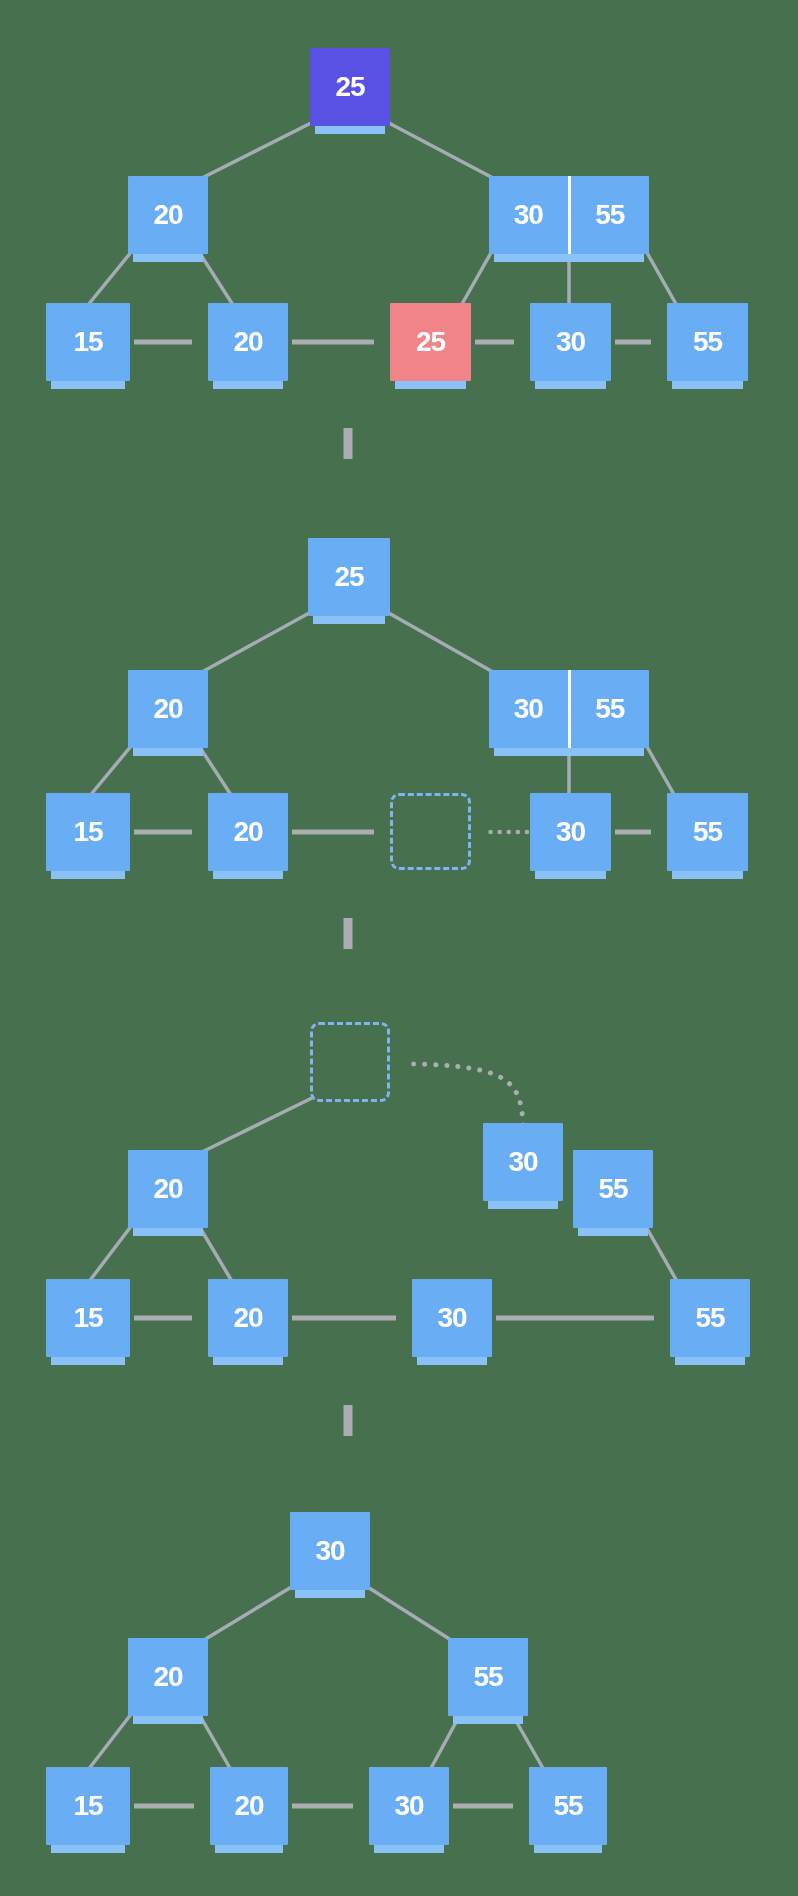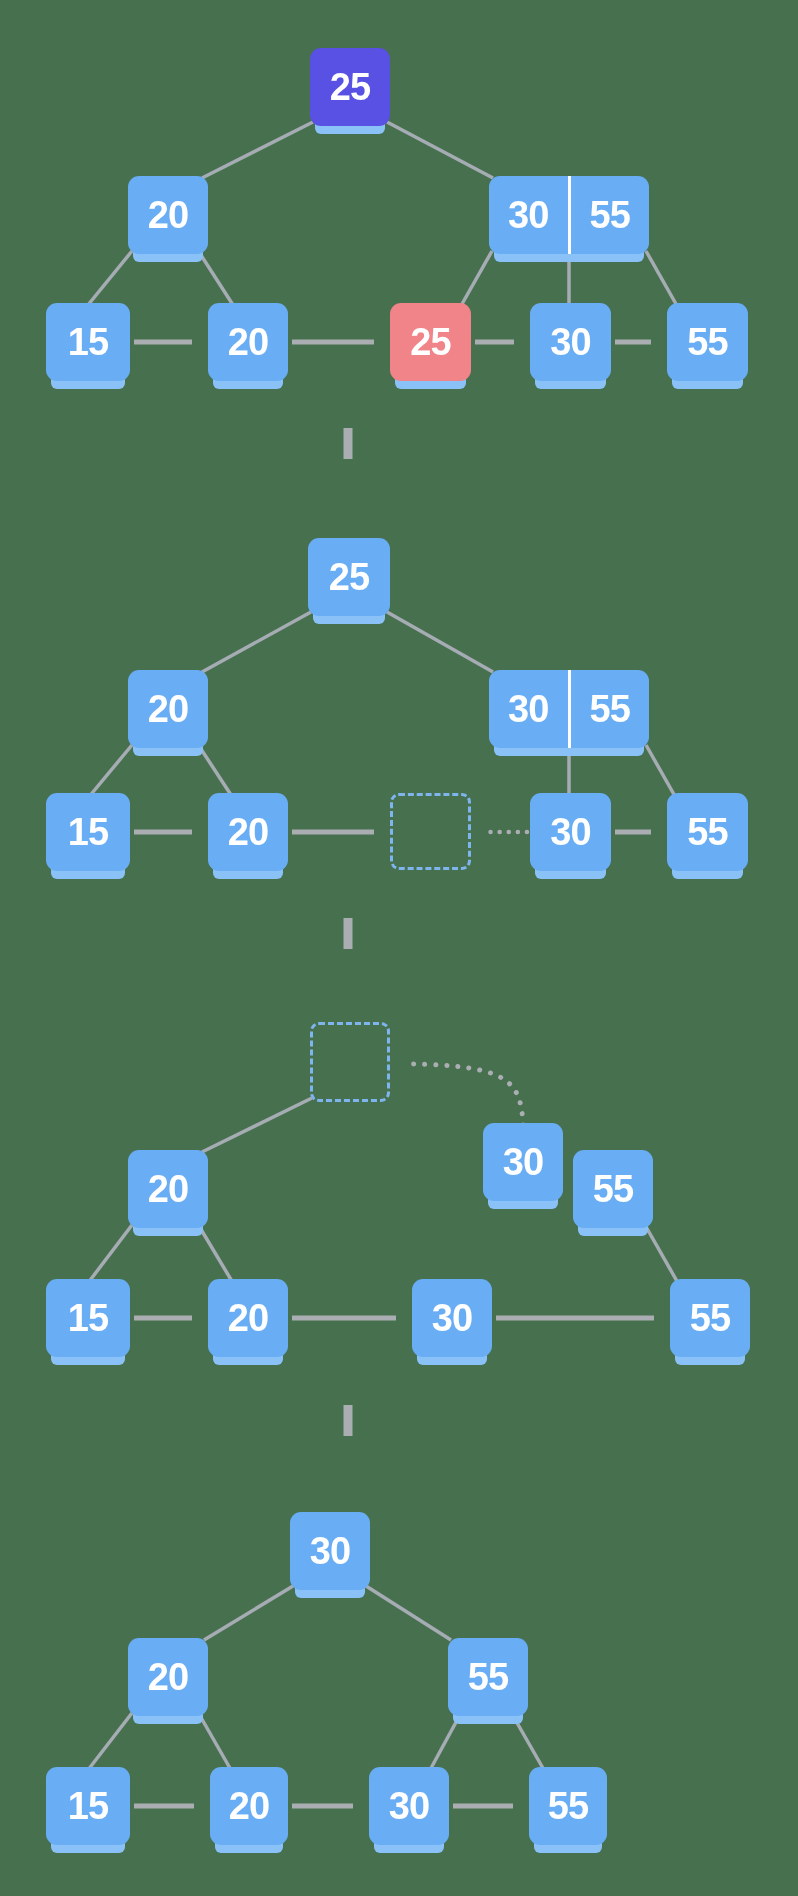--- a/index.html
+++ b/index.html
@@ -5,23 +5,23 @@
   :root{
     --bg:#47704E; --node-blue:#69ADF5; --node-shadow:#8AC2F8; --node-purple:#5950E4;
     --node-red:#F08488; --slot-border:#7EB5EF; --edge:#A6ACB4; --arrow:#AAAEB2; --node-text:#FFFFFF;
   }
   html,body{margin:0;padding:0;}
   body{background:var(--bg);font-family:"Liberation Sans",sans-serif;}
   .canvas{position:relative;width:798px;height:1896px;background:var(--bg);overflow:hidden;}
   .wires{position:absolute;left:0;top:0;width:798px;height:1896px;}
   .node{
     position:absolute;display:flex;align-items:center;justify-content:center;
-    background:var(--node-blue);border-radius:11px;
+    background:var(--node-blue);border-radius:1px;
     box-shadow:0 13px 0 -5px var(--node-shadow);
-    color:var(--node-text);font-weight:700;font-size:38px;letter-spacing:-1px;
+    color:var(--node-text);font-weight:700;font-size:28px;letter-spacing:-1px;
     user-select:none;
   }
   .node.purple{background:var(--node-purple);}
   .node.red{background:var(--node-red);}
   .node.double{padding:0;}
   .node.double .cell{flex:1;height:100%;display:flex;align-items:center;justify-content:center;}
   .node.double .cell + .cell{border-left:3px solid #FFFFFF;}
   .slot{
     position:absolute;border:3px dashed var(--slot-border);border-radius:9px;
     background:transparent;box-sizing:border-box;

